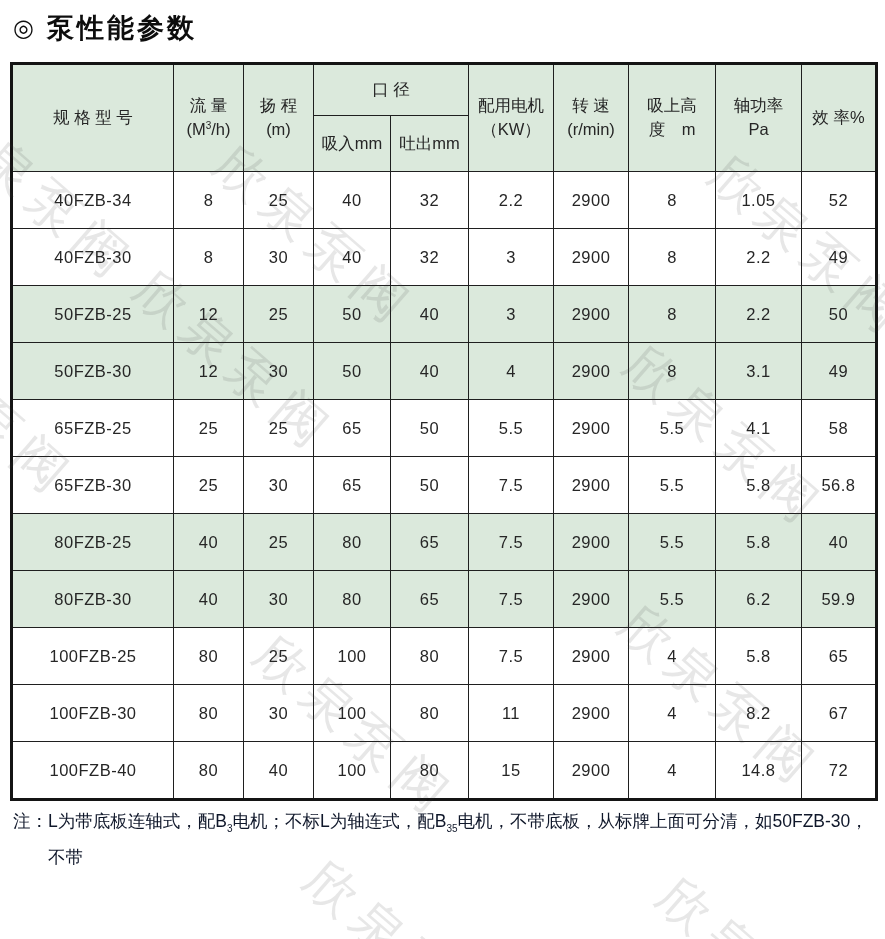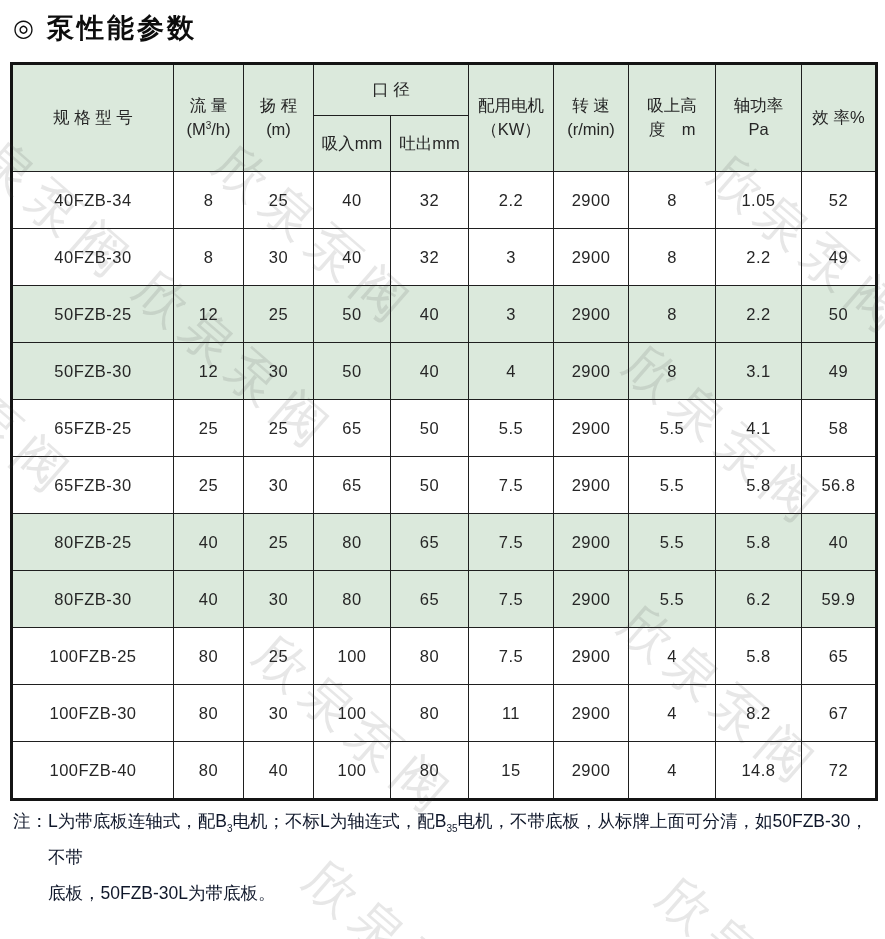--- a/index.html
+++ b/index.html
@@ -253,21 +253,21 @@
         <td>15</td>
         <td>2900</td>
         <td>4</td>
         <td>14.8</td>
         <td>72</td>
       </tr>
     </tbody>
 </table>
 
 <div class="note">
-  <span class="note-label">注：</span><span>L为带底板连轴式，配B</span><span class="sub">3</span><span>电机；不标L为轴连式，配B</span><span class="sub">35</span><span>电机，不带底板，从标牌上面可分清，如50FZB-30，不带</span><br><span>底板，50FZB-30L为带底板。</span>
+  <span class="note-label">注：</span><span>L为带底板连轴式，配B</span><span class="sub">3</span><span>电机；不标L为轴连式，配B</span><span class="sub">35</span><span>电机，不带底板，从标牌上面可分清，如50FZB-30，不带</span><br>
 </div>
 
 <div class="wm-layer">
   <div class="wm wm1">欣泉泵阀</div>
   <div class="wm wm2">欣泉泵阀</div>
   <div class="wm wm3">欣泉泵阀</div>
   <div class="wm wm4">欣泉泵阀</div>
   <div class="wm wm5">欣泉泵阀</div>
   <div class="wm wm6">欣泉泵阀</div>
   <div class="wm wm7">欣泉泵阀</div>

